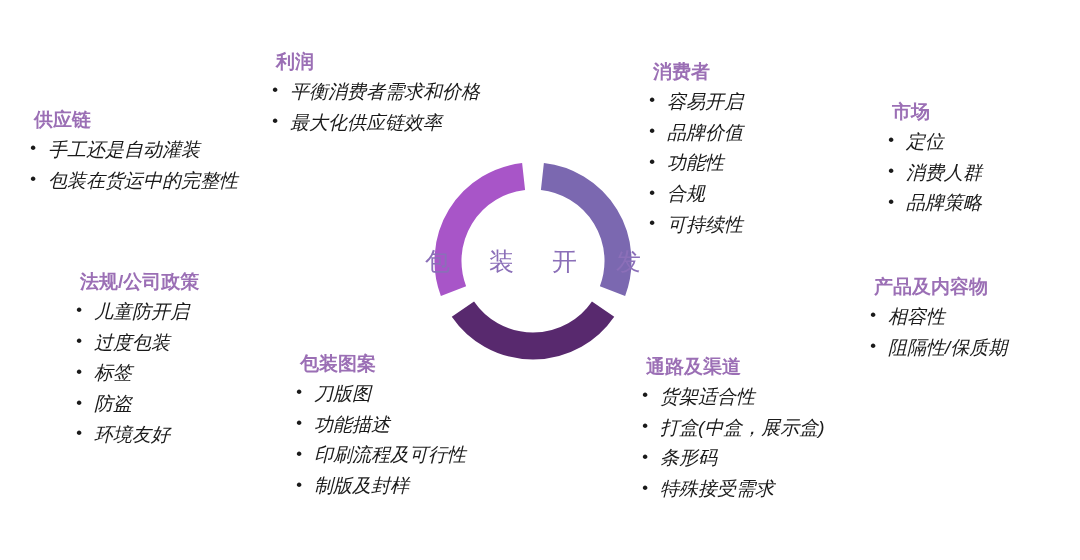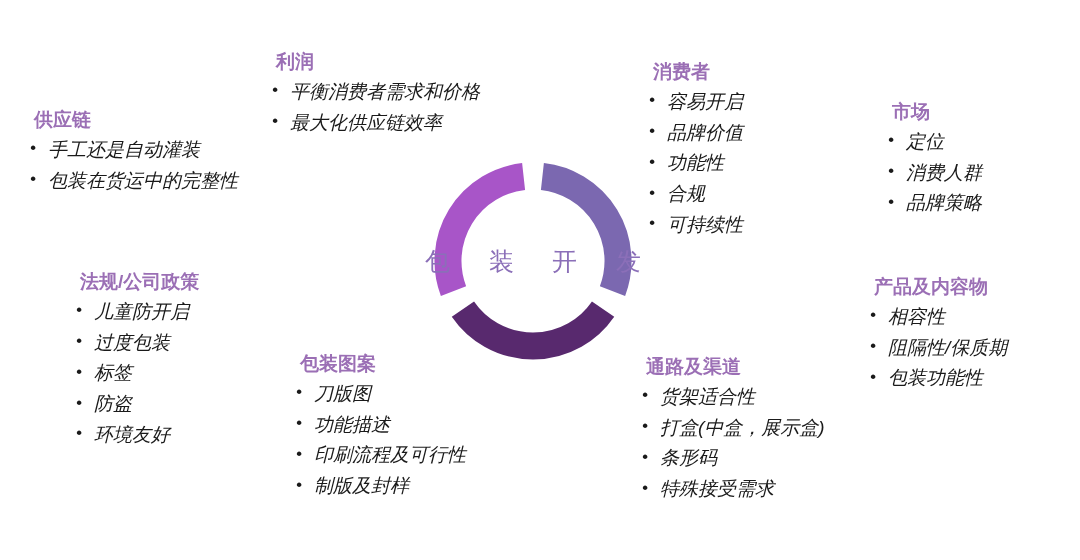--- a/index.html
+++ b/index.html
@@ -190,15 +190,14 @@
     <li>条形码</li>
     <li>特殊接受需求</li>
   </ul>
 </div>
 
 <div class="block indent-title-8" id="blk-product">
   <div class="block-title">产品及内容物</div>
   <ul class="block-list">
     <li>相容性</li>
     <li>阻隔性/保质期</li>
-    <li>包装功能性</li>
   </ul>
 </div>
 
 </body></html>

